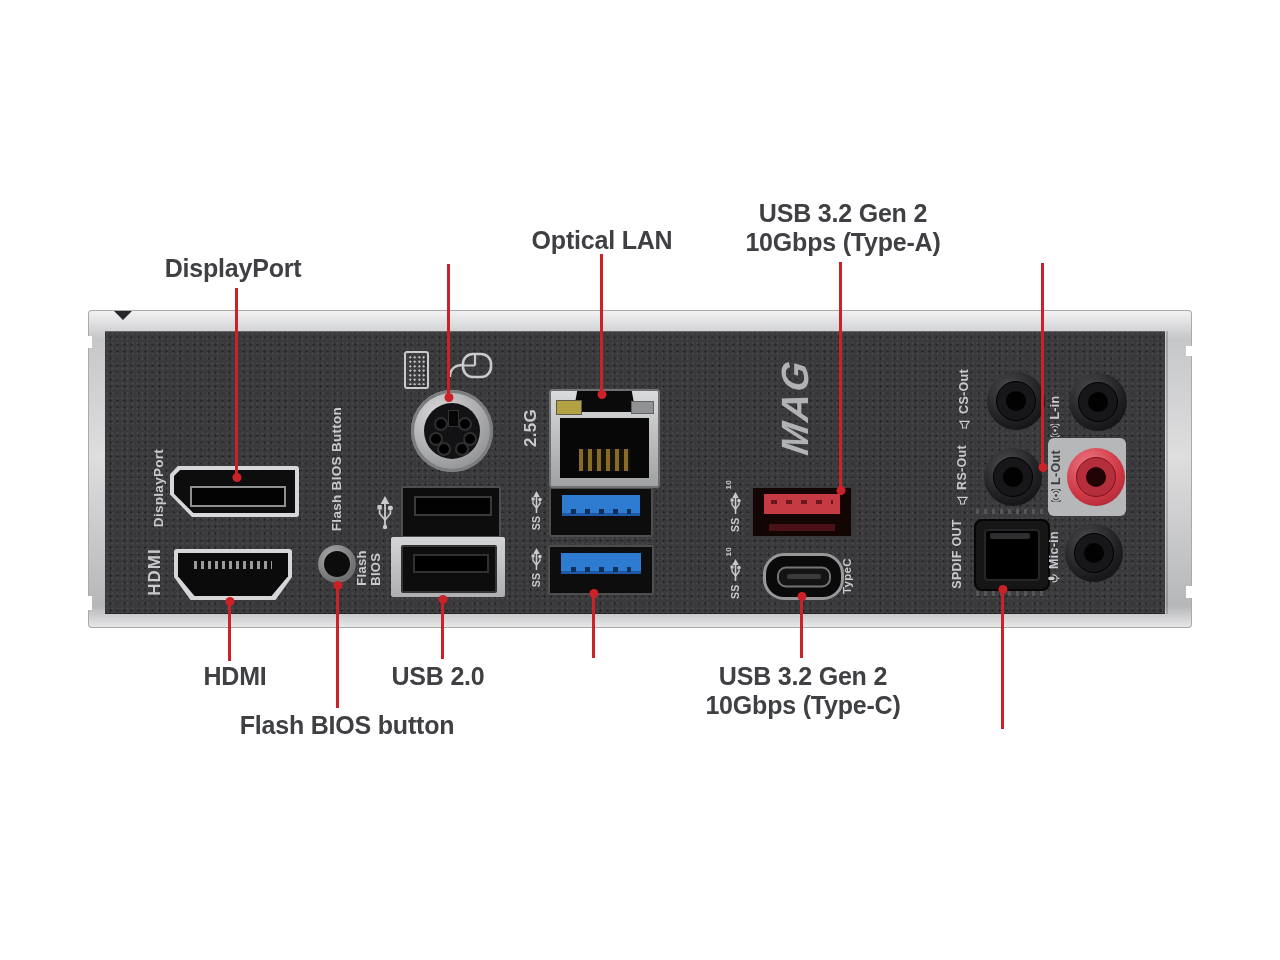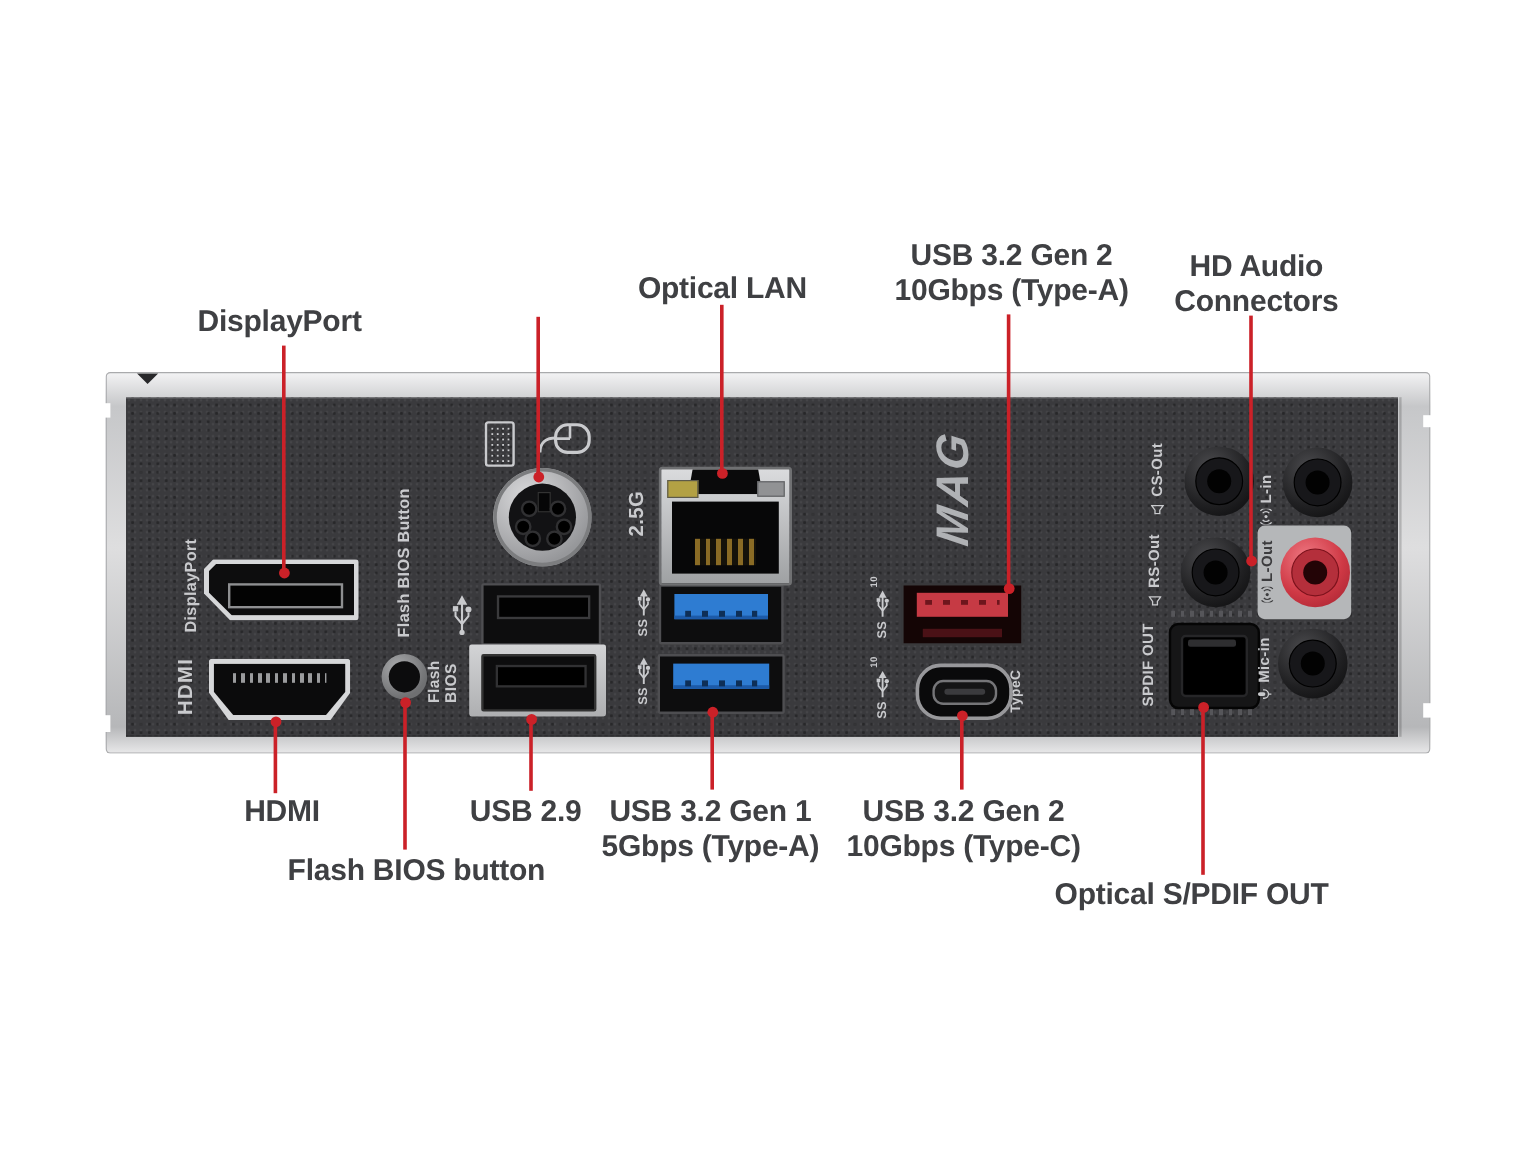--- a/index.html
+++ b/index.html
@@ -271,25 +271,20 @@
   <div class="line dot-t" style="left:336px;top:585px;height:123px;"></div>
   <div class="line dot-t" style="left:441px;top:599px;height:60px;"></div>
   <div class="line dot-t" style="left:592px;top:593px;height:65px;"></div>
   <div class="line dot-t" style="left:800px;top:596px;height:62px;"></div>
   <div class="line dot-t" style="left:1001px;top:589px;height:140px;"></div>
 
   <div class="lbl" style="left:233px;top:254px;">DisplayPort</div>
   <div class="lbl" style="left:602px;top:226px;">Optical LAN</div>
   <div class="lbl" style="left:843px;top:199px;">USB 3.2 Gen 2
 10Gbps (Type-A)</div>
-  <div class="lbl" style="left:1047px;top:208px;">HD Audio
-Connectors</div>
 
   <div class="lbl" style="left:235px;top:662px;">HDMI</div>
   <div class="lbl" style="left:347px;top:711px;">Flash BIOS button</div>
-  <div class="lbl" style="left:438px;top:662px;">USB 2.9</div>
-  <div class="lbl" style="left:592px;top:662px;">USB 3.2 Gen 1
-5Gbps (Type-A)</div>
+  <div class="lbl" style="left:438px;top:662px;">USB 2.0</div>
   <div class="lbl" style="left:803px;top:662px;">USB 3.2 Gen 2
 10Gbps (Type-C)</div>
-  <div class="lbl" style="left:993px;top:731px;">Optical S/PDIF OUT</div>
 
 </div>
 
 </body></html>

